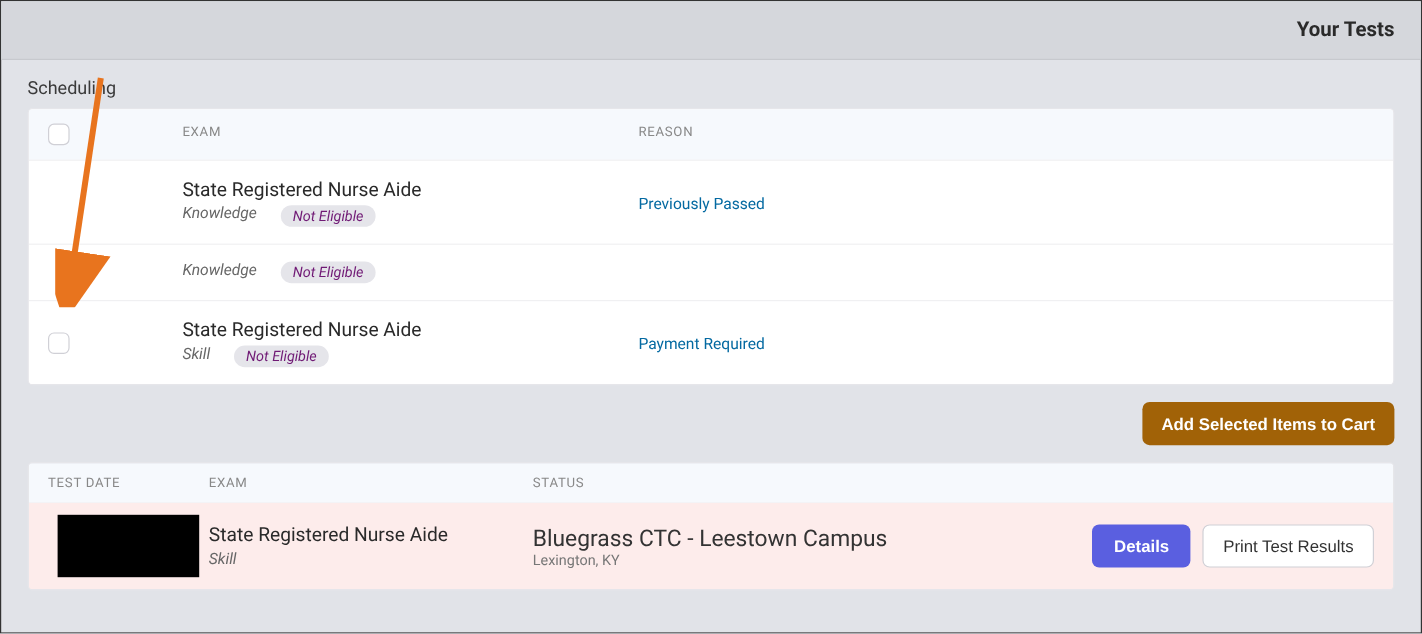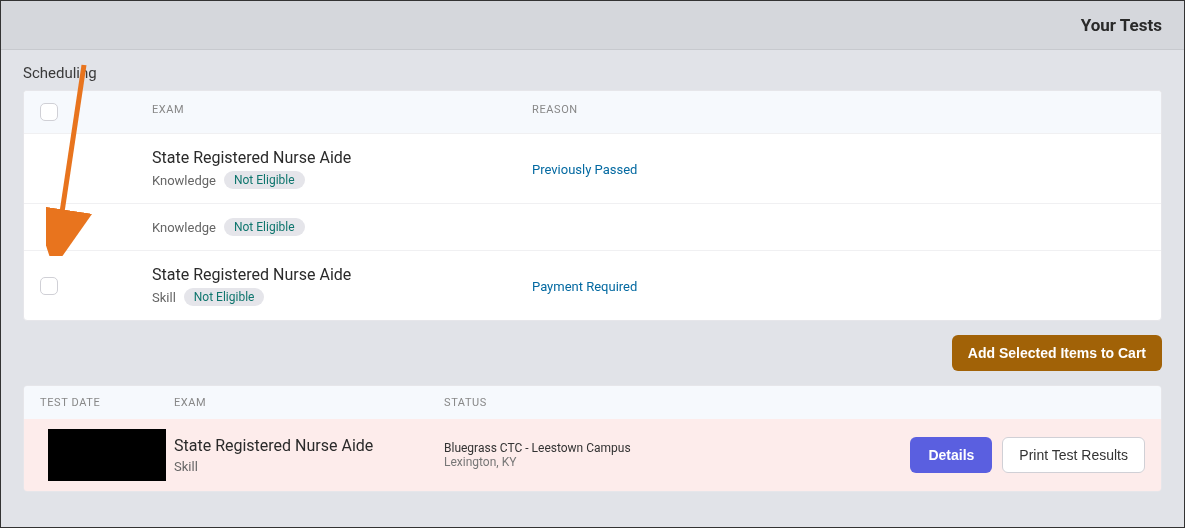--- a/index.html
+++ b/index.html
@@ -71,26 +71,27 @@
   }
   .exam-title {
     font-size: 16px;
     color: #2a2a2a;
     margin-bottom: 4px;
   }
   .exam-sub {
     font-size: 13px;
     color: #666;
     display: flex;
-    align-items: center;
-    gap: 8px;
+    align-items: flex-start;
+    gap: 20px;
+    font-style: italic;
   }
   .badge {
     background: #e5e5ea;
-    color: #0f766e;
+    color: #701a75;
     font-size: 12px;
     padding: 2px 10px;
     border-radius: 10px;
   }
   .reason-text {
     font-size: 13px;
     color: #0369a1;
   }
   .btn-row {
     display: flex;
@@ -148,21 +149,21 @@
     align-items: center;
     background: #fdeceb;
     padding: 10px 0;
   }
   .black-box {
     width: 118px;
     height: 52px;
     background: #000;
     margin-left: 8px;
   }
-  .site-name { font-size: 12px; color: #333; }
+  .site-name { font-size: 19px; color: #333; }
   .site-sub { font-size: 12px; color: #777; }
   .status-failed {
     display: inline-block;
     border: 1px solid #e9a4a0;
     color: #d6514a;
     font-size: 12px;
     padding: 2px 12px;
     border-radius: 11px;
     background: #fff5f4;
   }

